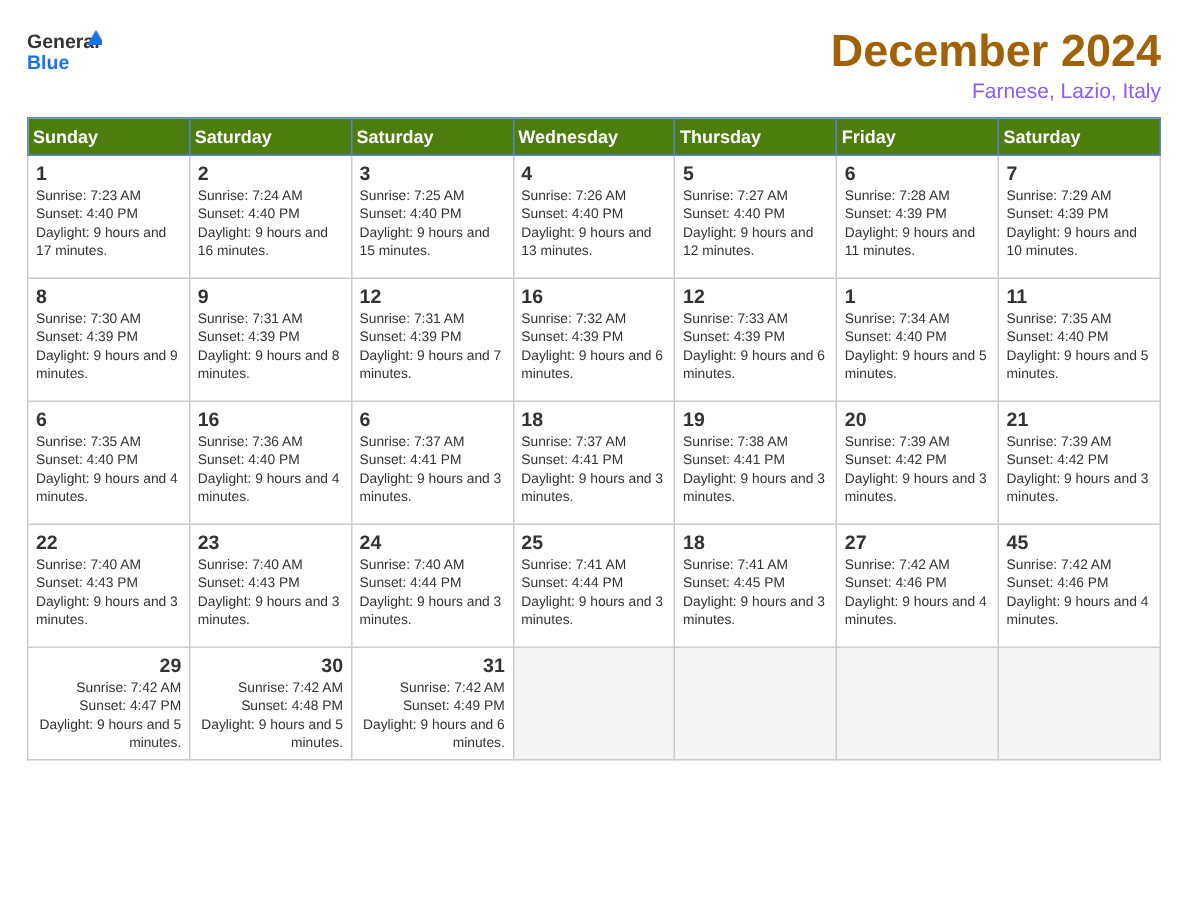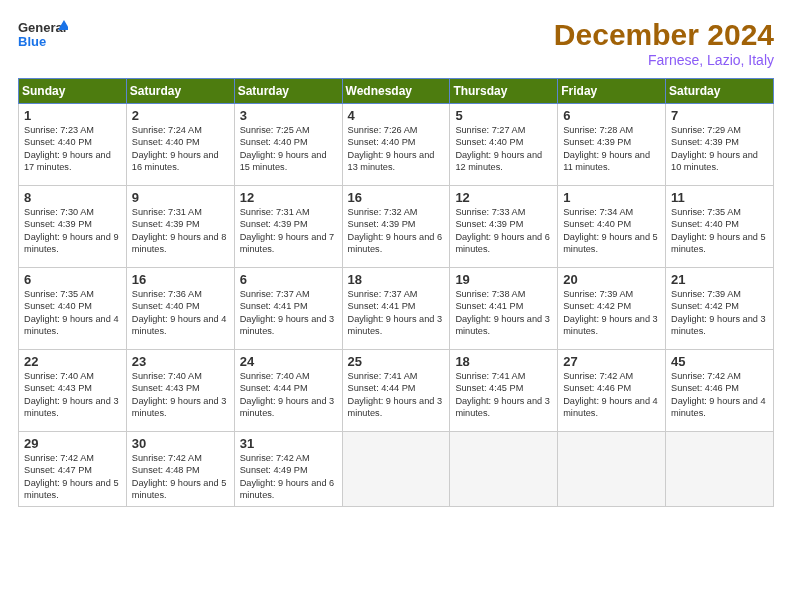--- a/index.html
+++ b/index.html
@@ -71,20 +71,21 @@
       color: #333;
       display: block;
       margin-bottom: 1px;
     }
     .day-info {
       line-height: 1.35;
       font-size: 9.2px;
     }
     .last-row td {
       height: 72px;
+      text-align: right;
     }
   </style>
 </head>
 <body>
 
 <div class="page">
   <div class="header">
     <div class="logo">
   <svg width="50" height="36" viewBox="0 0 50 36" xmlns="http://www.w3.org/2000/svg">
     <text x="0" y="14" font-size="13" font-weight="bold" font-family="Arial" fill="#333">General</text>

